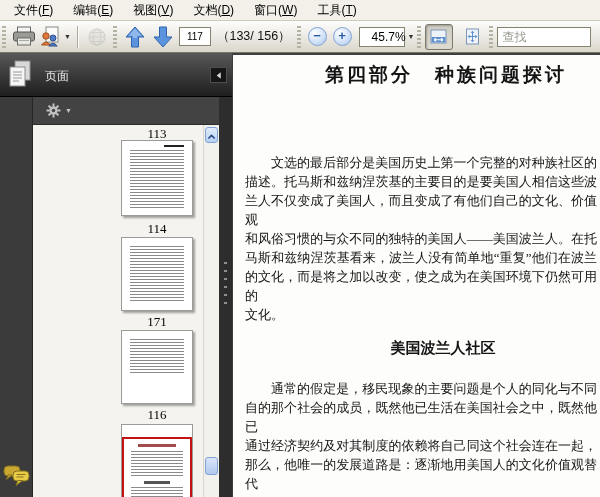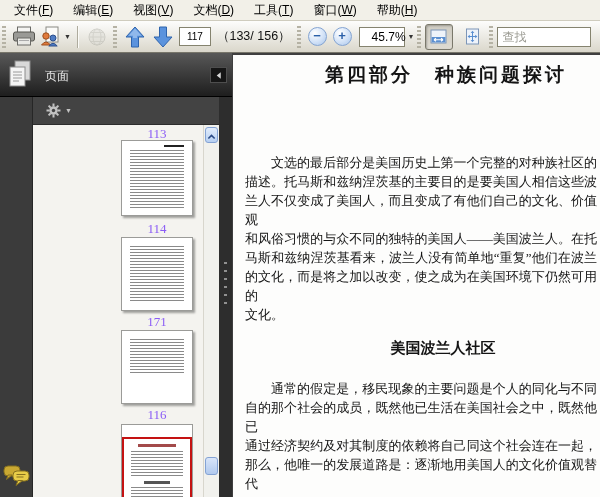--- a/index.html
+++ b/index.html
@@ -46,21 +46,21 @@
   .collapse-btn { position:absolute; right:5px; top:14px; width:17px; height:16px;
                   background:#161616; border:1px solid #4e4e4e; display:flex; align-items:center;
                   justify-content:center; cursor:pointer; }
   .rail { position:absolute; top:97px; left:0; width:33px; bottom:0; background:#3b3b3b;
           border-right:1px solid #262626; }
   .panel-bar { position:absolute; top:97px; left:33px; width:186px; height:28px;
                background:#434343; border-bottom:1px solid #2c2c2c; display:flex;
                align-items:center; padding-left:12px; }
   .thumbs { position:absolute; top:125px; left:33px; width:170px; bottom:0;
             background:#f4f3ef; overflow:hidden; }
-  .thumb-label { position:absolute; left:88px; width:72px; text-align:center; color:#8b5cf6;
+  .thumb-label { position:absolute; left:88px; width:72px; text-align:center; color:#000000;
                  font-family:"Liberation Serif", serif; font-size:13px; }
   .thumb { position:absolute; left:88px; width:72px; background:#fff; border:1px solid #9b9b98;
            box-shadow:2px 2px 2px rgba(0,0,0,.35); cursor:pointer; }
   .tx { position:absolute;
         background:repeating-linear-gradient(to bottom,#8a8a8a 0 1px,transparent 1px 3px); }
   .hdr-bar { position:absolute; top:4px; right:8px; width:20px; height:2px; background:#222; }
   .viewrect { position:absolute; left:0; right:0; top:12px; height:160px; border:2px solid #c41212; }
   .t-title { margin:5px auto 4px; width:38px; height:3px; background:#a34a4a; }
   .t-sub   { margin:4px auto 3px; width:26px; height:3px; background:#555; }
   .scrollbar { position:absolute; top:125px; left:203px; width:16px; bottom:0;
@@ -93,23 +93,22 @@
 </head>
 <body>
 
 <div id="app">
 
   <div class="menubar">
     <span class="menu-item">文件(<u>F</u>)</span>
     <span class="menu-item">编辑(<u>E</u>)</span>
     <span class="menu-item">视图(<u>V</u>)</span>
     <span class="menu-item">文档(<u>D</u>)</span>
+    <span class="menu-item">窗口(<u>W</u>)</span>
     <span class="menu-item">工具(<u>T</u>)</span>
-    <span class="menu-item">窗口(<u>W</u>)</span>
-    <span class="menu-item">帮助(<u>H</u>)</span>
   </div>
 
   <div class="toolbar">
     <div class="grip"></div>
 
     <div class="tbtn">
       <svg width="24" height="21" viewBox="0 0 24 21">
         <rect x="5.5" y="1" width="13" height="6" fill="#f4f4f2" stroke="#6a6a66"></rect>
         <rect x="1.5" y="6" width="21" height="9" rx="2" fill="#9a9a96" stroke="#55554f"></rect>
         <rect x="5.5" y="12" width="13" height="7" fill="#e9e9e5" stroke="#6a6a66"></rect>

